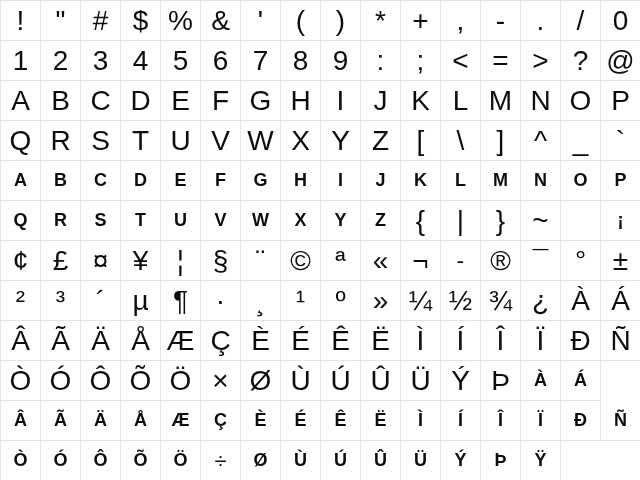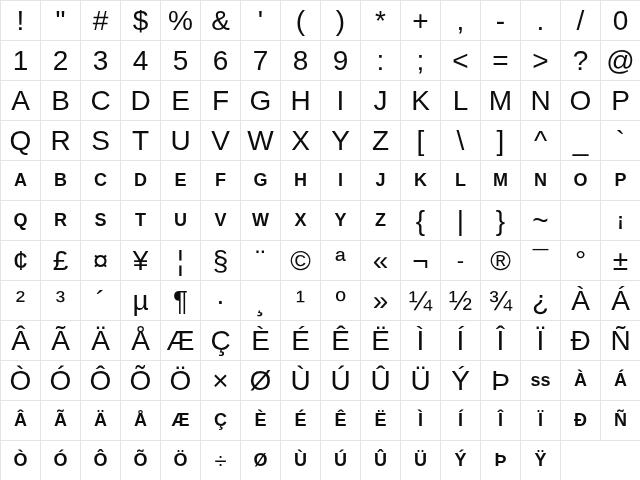--- a/index.html
+++ b/index.html
@@ -210,21 +210,20 @@
       <div class="cell s-lg">Õ</div>
       <div class="cell s-lg">Ö</div>
       <div class="cell s-lg">×</div>
       <div class="cell s-lg">Ø</div>
       <div class="cell s-lg">Ù</div>
       <div class="cell s-lg">Ú</div>
       <div class="cell s-lg">Û</div>
       <div class="cell s-lg">Ü</div>
       <div class="cell s-lg">Ý</div>
       <div class="cell s-lg">Þ</div>
-      <div class="cell s-sc">ss</div>
       <div class="cell s-sc">À</div>
       <div class="cell s-sc">Á</div>
     </div>
     <div class="row">
       <div class="cell s-sc">Â</div>
       <div class="cell s-sc">Ã</div>
       <div class="cell s-sc">Ä</div>
       <div class="cell s-sc">Å</div>
       <div class="cell s-sc">Æ</div>
       <div class="cell s-sc">Ç</div>

